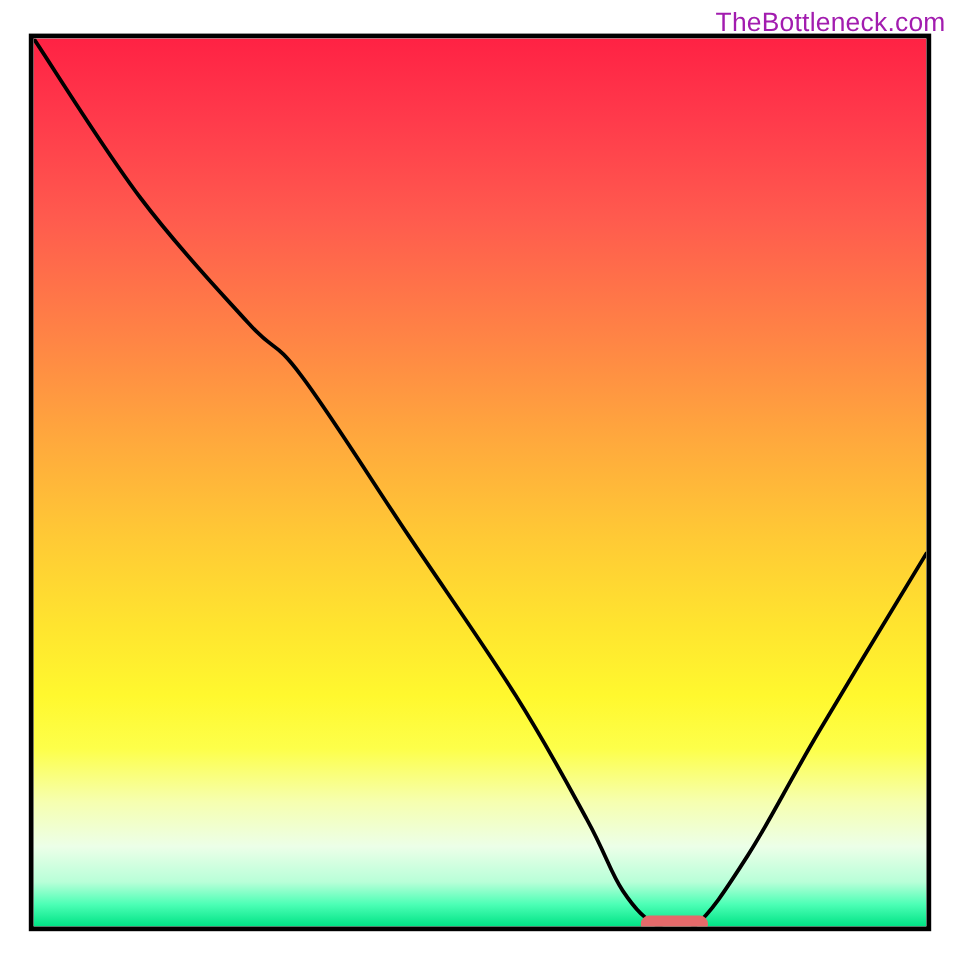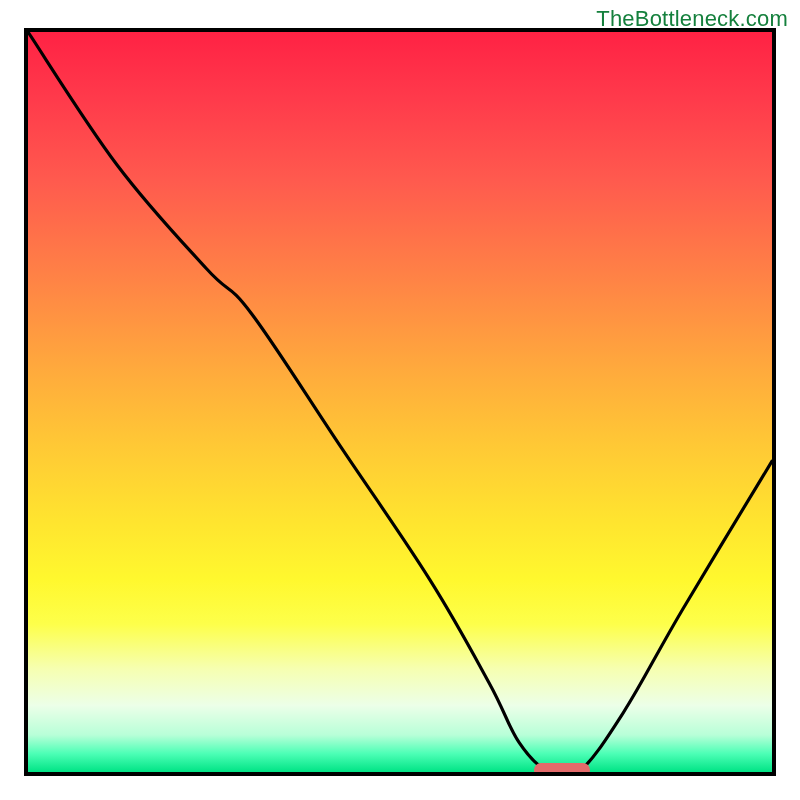--- a/index.html
+++ b/index.html
@@ -12,21 +12,21 @@
   }
   .container {
     position: relative;
     width: 800px;
     height: 800px;
   }
   .watermark {
     position: absolute;
     top: 6px;
     right: 12px;
-    color: #15803d;
+    color: #a21caf;
     font-size: 22px;
     font-weight: 400;
     letter-spacing: 0.2px;
     z-index: 20;
   }
   .plot-area {
     position: absolute;
     left: 24px;
     top: 28px;
     width: 752px;

